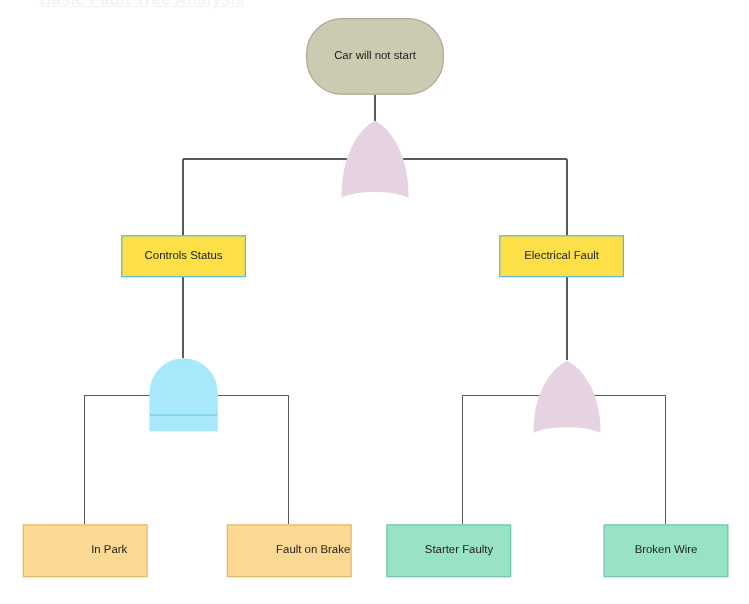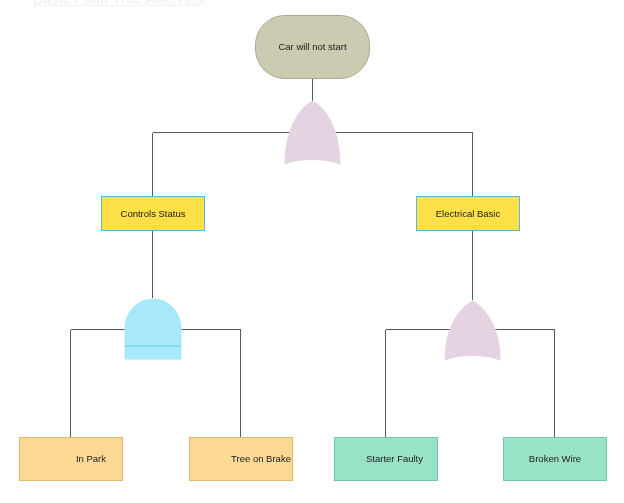--- a/index.html
+++ b/index.html
@@ -118,45 +118,45 @@
     <svg width="59" height="66" viewBox="0 0 59 66">
       <path d="M 2 64 C 2 30 16 8 29.5 1 C 43 8 57 30 57 64 C 44 58 15 58 2 64 Z" fill="#e6d3e2" stroke="#e6d3e2" stroke-width="1"></path>
     </svg>
   </div>
 
   <div class="node-box box-intermediate" style="left:101px; top:196px; width:104px; height:35px;">
     <span>Controls Status</span>
   </div>
 
   <div class="node-box box-intermediate" style="left:416px; top:196px; width:104px; height:35px;">
-    <span>Electrical Basic</span>
+    <span>Electrical Fault</span>
   </div>
 
   <div class="gate" style="left:124px; top:298px;">
     <svg width="58" height="62" viewBox="0 0 58 62">
       <path d="M 1 61 L 1 30 A 28 29 0 0 1 57 30 L 57 61 Z" fill="#a7e8fb" stroke="#a7e8fb" stroke-width="1"></path>
       <line x1="1" y1="48" x2="57" y2="48" stroke="#7fd4ef" stroke-width="1.5"></line>
     </svg>
   </div>
 
   <div class="gate" style="left:443px; top:300px;">
     <svg width="59" height="62" viewBox="0 0 59 62">
       <path d="M 2 60 C 2 28 16 8 29.5 1 C 43 8 57 28 57 60 C 44 54 15 54 2 60 Z" fill="#e6d3e2" stroke="#e6d3e2" stroke-width="1"></path>
     </svg>
   </div>
 
   <div class="node-box box-basic-orange" style="left:19px; top:437px; width:104px; height:44px;">
     <span>In Park</span>
   </div>
 
   <div class="node-box box-basic-orange" style="left:189px; top:437px; width:104px; height:44px;">
-    <span>Tree on Brake</span>
+    <span>Fault on Brake</span>
   </div>
 
-  <div class="node-box box-basic-green" style="left:334px; top:437px; width:104px; height:44px;padding-left:17px;">
+  <div class="node-box box-basic-green" style="left:322px; top:437px; width:104px; height:44px;padding-left:17px;">
     <span>Starter Faulty</span>
   </div>
 
   <div class="node-box box-basic-green" style="left:503px; top:437px; width:104px; height:44px;text-align:center;">
     <span>Broken Wire</span>
   </div>
 
 </div>
 
 </body></html>

